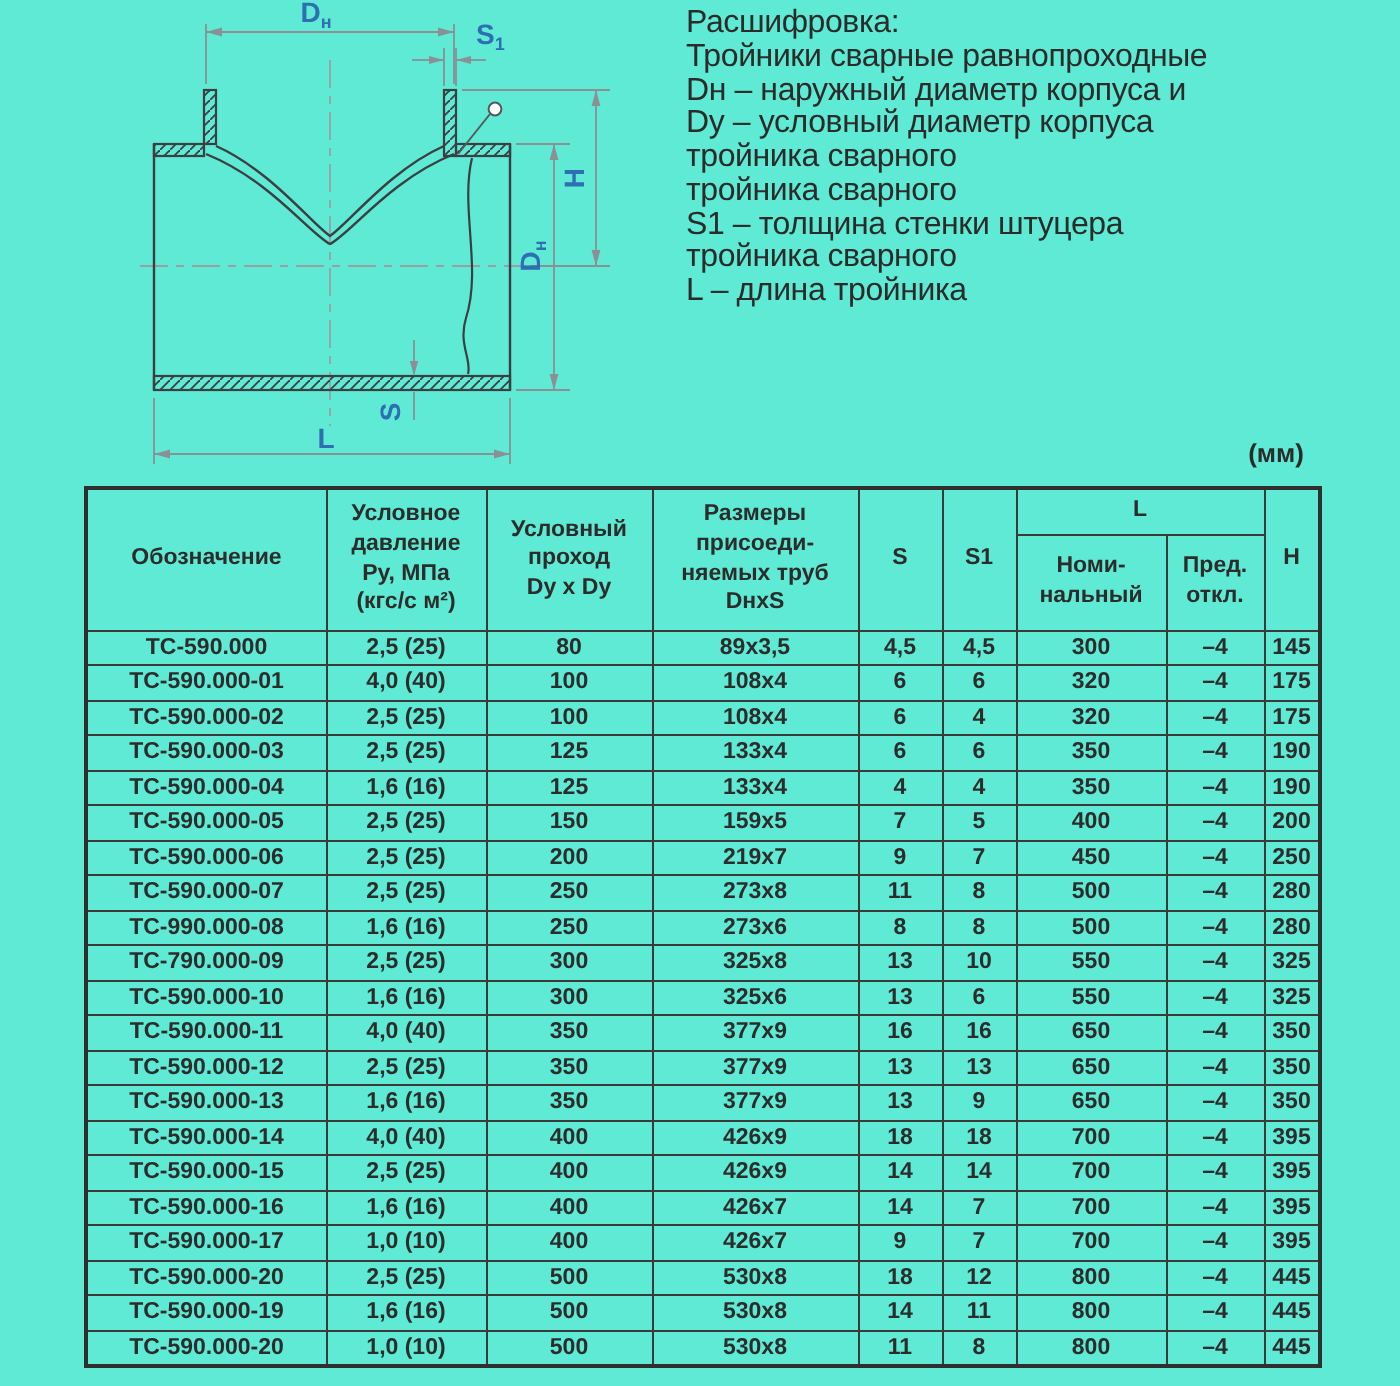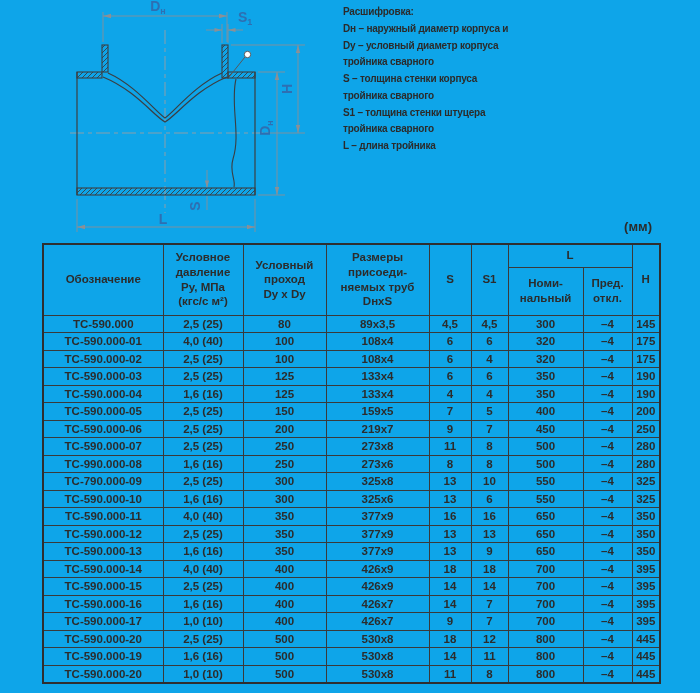--- a/index.html
+++ b/index.html
@@ -1,24 +1,24 @@
 <!DOCTYPE html>
 <html><head>
 <meta charset="utf-8">
 <style>
   html,body{margin:0;padding:0;background:#ffffff;}
-  #page{position:relative;width:700px;height:693px;background:#0ea5e9;overflow:hidden;
+  #page{position:relative;width:700px;height:693px;background:#5eead4;overflow:hidden;
         font-family:"Liberation Sans",sans-serif;color:#2e2e2e;}
   
   #diagram{position:absolute;left:0;top:0;width:340px;height:240px;}
   .dimlabel{fill:#2e6fb2;font-family:"Liberation Sans",sans-serif;font-weight:bold;font-size:14px;}
   .dimlabel .sub{font-size:9px;}
   
   #legend{position:absolute;left:343px;top:4px;width:352px;
-          font-size:10px;line-height:16.75px;font-weight:700;letter-spacing:-0.2px;color:#2b2b2b;}
+          font-size:16px;line-height:16.75px;font-weight:400;letter-spacing:-0.2px;color:#2b2b2b;}
   #legend div{white-space:nowrap;}
   
   #units{position:absolute;top:219px;right:48px;font-size:13px;font-weight:600;color:#2b2b2b;}
   
   #spec-table{position:absolute;left:42px;top:243px;width:617px;border-collapse:collapse;
               table-layout:fixed;font-size:11.5px;font-weight:600;color:#2c2c2c;
               border:2px solid #2f2f2f;}
   #spec-table th,#spec-table td{border:1px solid #3a3a3a;text-align:center;vertical-align:middle;
               padding:0 1px;white-space:pre-line;overflow:hidden;}
   #spec-table thead th{font-weight:600;line-height:1.28;}
@@ -110,24 +110,24 @@
     <text class="dimlabel" x="158" y="11" text-anchor="middle"><tspan>D</tspan><tspan class="sub" dy="3">н</tspan></text>
     <text class="dimlabel" x="238" y="22"><tspan>S</tspan><tspan class="sub" dy="3">1</tspan></text>
     <text class="dimlabel" x="292" y="89" text-anchor="middle" transform="rotate(-90 292 89)">H</text>
     <text class="dimlabel" x="270" y="128" text-anchor="middle" transform="rotate(-90 270 128)"><tspan>D</tspan><tspan class="sub" dy="3">н</tspan></text>
     <text class="dimlabel" x="200" y="206" text-anchor="middle" transform="rotate(-90 200 206)">S</text>
     <text class="dimlabel" x="163" y="224" text-anchor="middle">L</text>
   </svg>
 
   <div id="legend">
     <div>Расшифровка:</div>
+    <div>Тройники сварные равнопроходные</div>
     <div>Dн – наружный диаметр корпуса и</div>
     <div>Dу – условный диаметр корпуса</div>
     <div>тройника сварного</div>
-    <div>S – толщина стенки корпуса</div>
     <div>тройника сварного</div>
     <div>S1 – толщина стенки штуцера</div>
     <div>тройника сварного</div>
     <div>L – длина тройника</div>
   </div>
 
   <div id="units">(мм)</div>
 
   <table id="spec-table">
     <colgroup>

